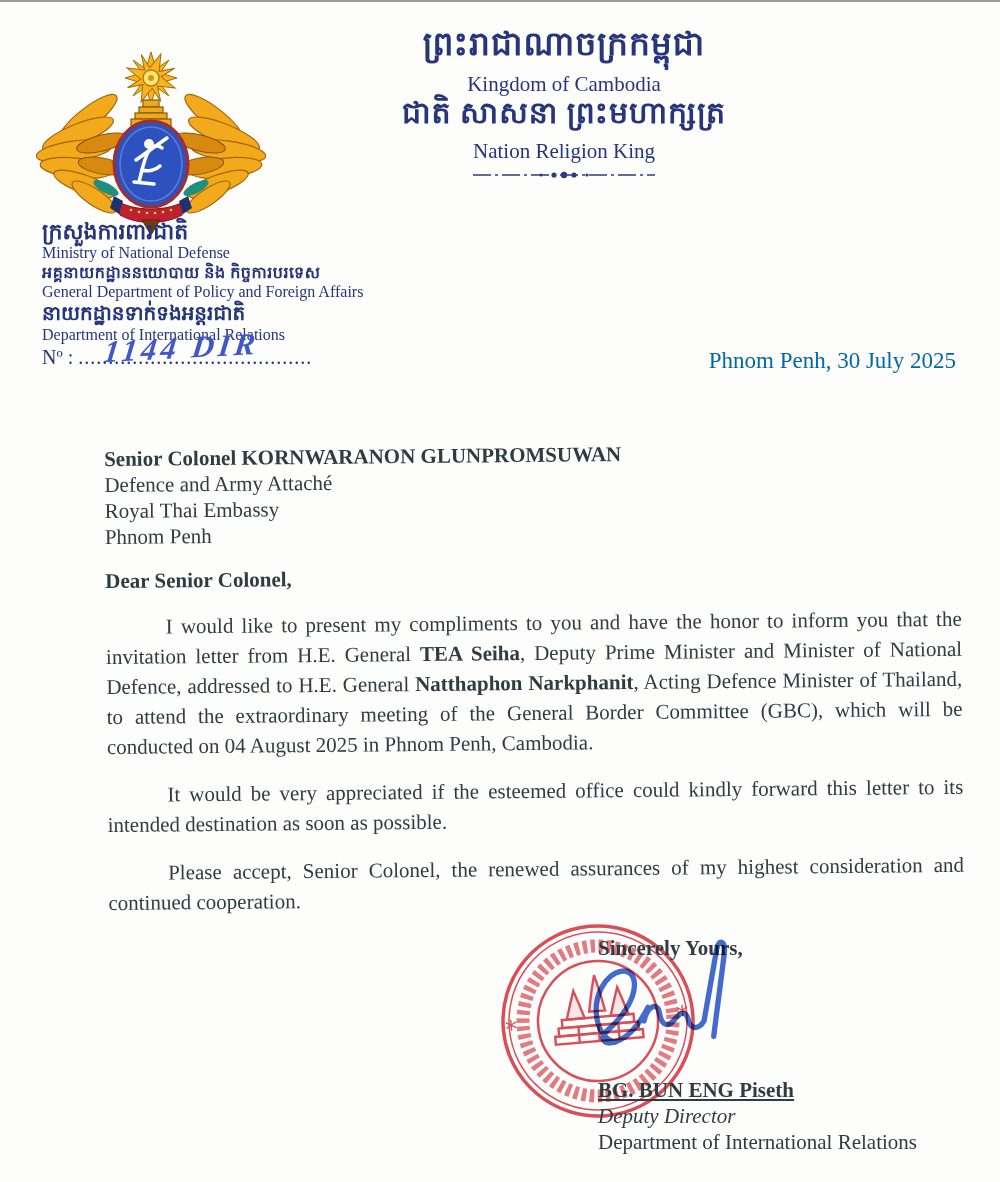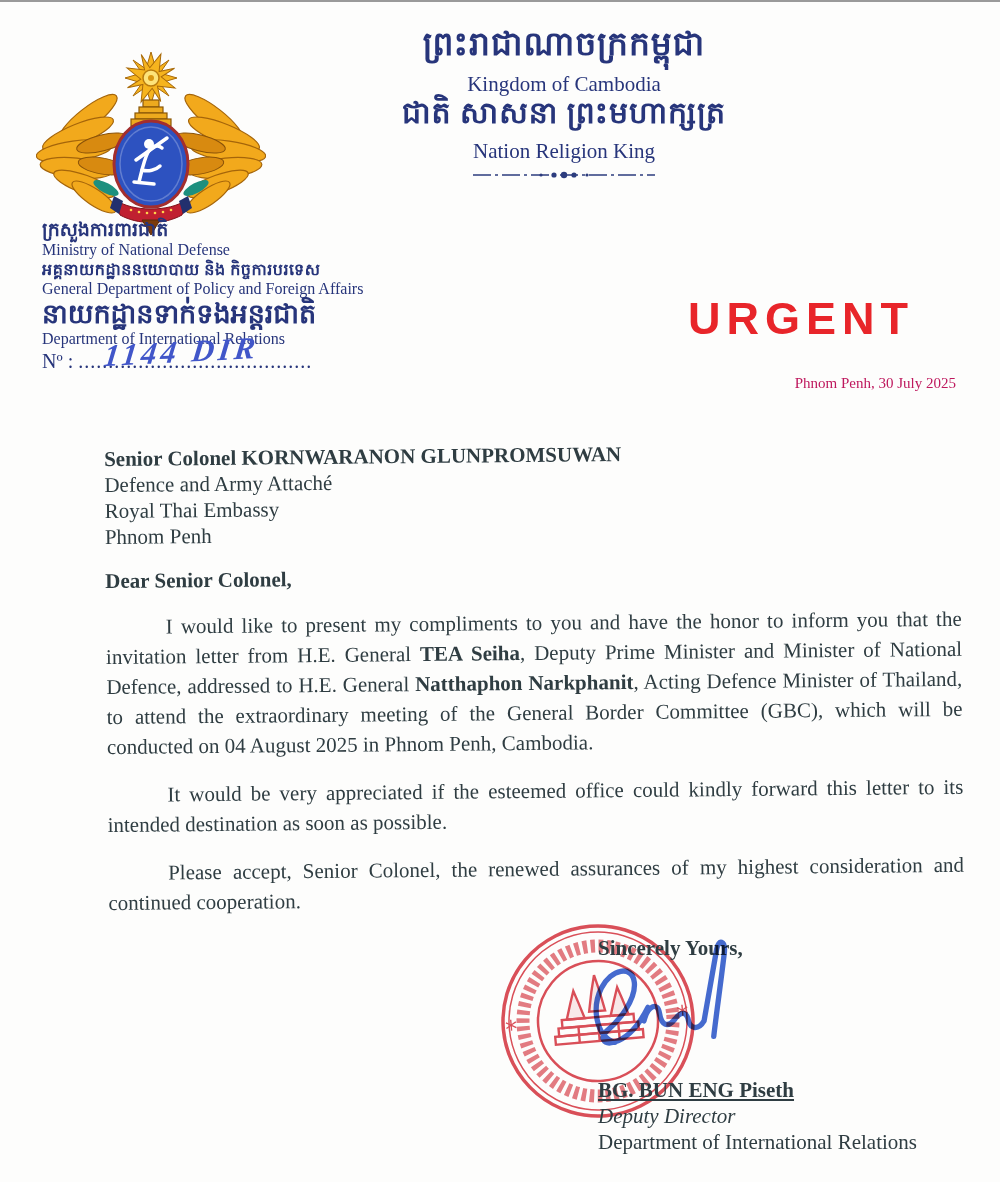--- a/index.html
+++ b/index.html
@@ -14,39 +14,39 @@
   .kh{font-weight:bold;letter-spacing:1px;line-height:1.12;}
   .kh1{font-size:33px;}
   .kh2{font-size:30px;}
   .eng{font-size:21px;line-height:1.1;margin-top:10px;}
   .header-divider{margin-top:6px;}
   
   .emblem{position:absolute;left:36px;top:48px;width:230px;height:188px;}
   
   .ministry{position:absolute;left:42px;top:220px;width:460px;color:#27357b;}
   .m-kh{font-weight:bold;line-height:1.06;}
-  .m-kh1{font-size:19px;}
+  .m-kh1{font-size:22px;}
   .m-kh2{font-size:16px;letter-spacing:.5px;}
-  .m-kh3{font-size:27px;}
+  .m-kh3{font-size:20px;}
   .m-eng{font-size:16px;line-height:1.1;margin:1px 0 3px 0;}
   .no-line{position:relative;font-size:20px;margin-top:2px;color:#27357b;}
   .dots{letter-spacing:1px;}
   .handwritten{
     position:absolute;left:62px;top:-16px;
     font-family:"Liberation Serif",serif;font-style:italic;font-weight:bold;
     font-size:31px;color:#4156c9;letter-spacing:4px;
     transform:rotate(-3deg) skewX(-10deg);white-space:nowrap;
   }
   
   .urgent{
     position:absolute;left:688px;top:293px;
     font-family:"Liberation Sans",sans-serif;font-weight:bold;
     font-size:45px;letter-spacing:6px;color:#e8252a;
   }
-  .dateline{position:absolute;right:44px;top:375px;font-size:15px;color:#be185d;}
+  .dateline{position:absolute;right:44px;top:348px;font-size:23px;color:#0369a1;}
   
   .letter{
     position:absolute;left:104px;top:446px;width:856px;
     font-size:21px;transform:rotate(-0.55deg);transform-origin:0 0;
   }
   .recipient div{line-height:26px;}
   .recipient .r-name{font-weight:bold;}
   .salutation{font-weight:bold;margin-top:18px;line-height:26px;}
   .para{margin:18px 0 0 0;text-align:justify;text-indent:60px;line-height:30px;}
   
@@ -154,21 +154,20 @@
     <div class="m-kh m-kh2">អគ្គនាយកដ្ឋាននយោបាយ និង កិច្ចការបរទេស</div>
     <div class="m-eng">General Department of Policy and Foreign Affairs</div>
     <div class="m-kh m-kh3">នាយកដ្ឋានទាក់ទងអន្តរជាតិ</div>
     <div class="m-eng">Department of International Relations</div>
     <div class="no-line">
       <span>Nº : </span><span class="dots">.......................................</span>
       <span class="handwritten">1144 DIR</span>
     </div>
   </div>
 
-  <div class="urgent">URGENT</div>
   <div class="dateline">Phnom Penh, 30 July 2025</div>
 
   <div class="letter">
     <div class="recipient">
       <div class="r-name">Senior Colonel KORNWARANON GLUNPROMSUWAN</div>
       <div>Defence and Army Attaché</div>
       <div>Royal Thai Embassy</div>
       <div>Phnom Penh</div>
     </div>
     <div class="salutation">Dear Senior Colonel,</div>

